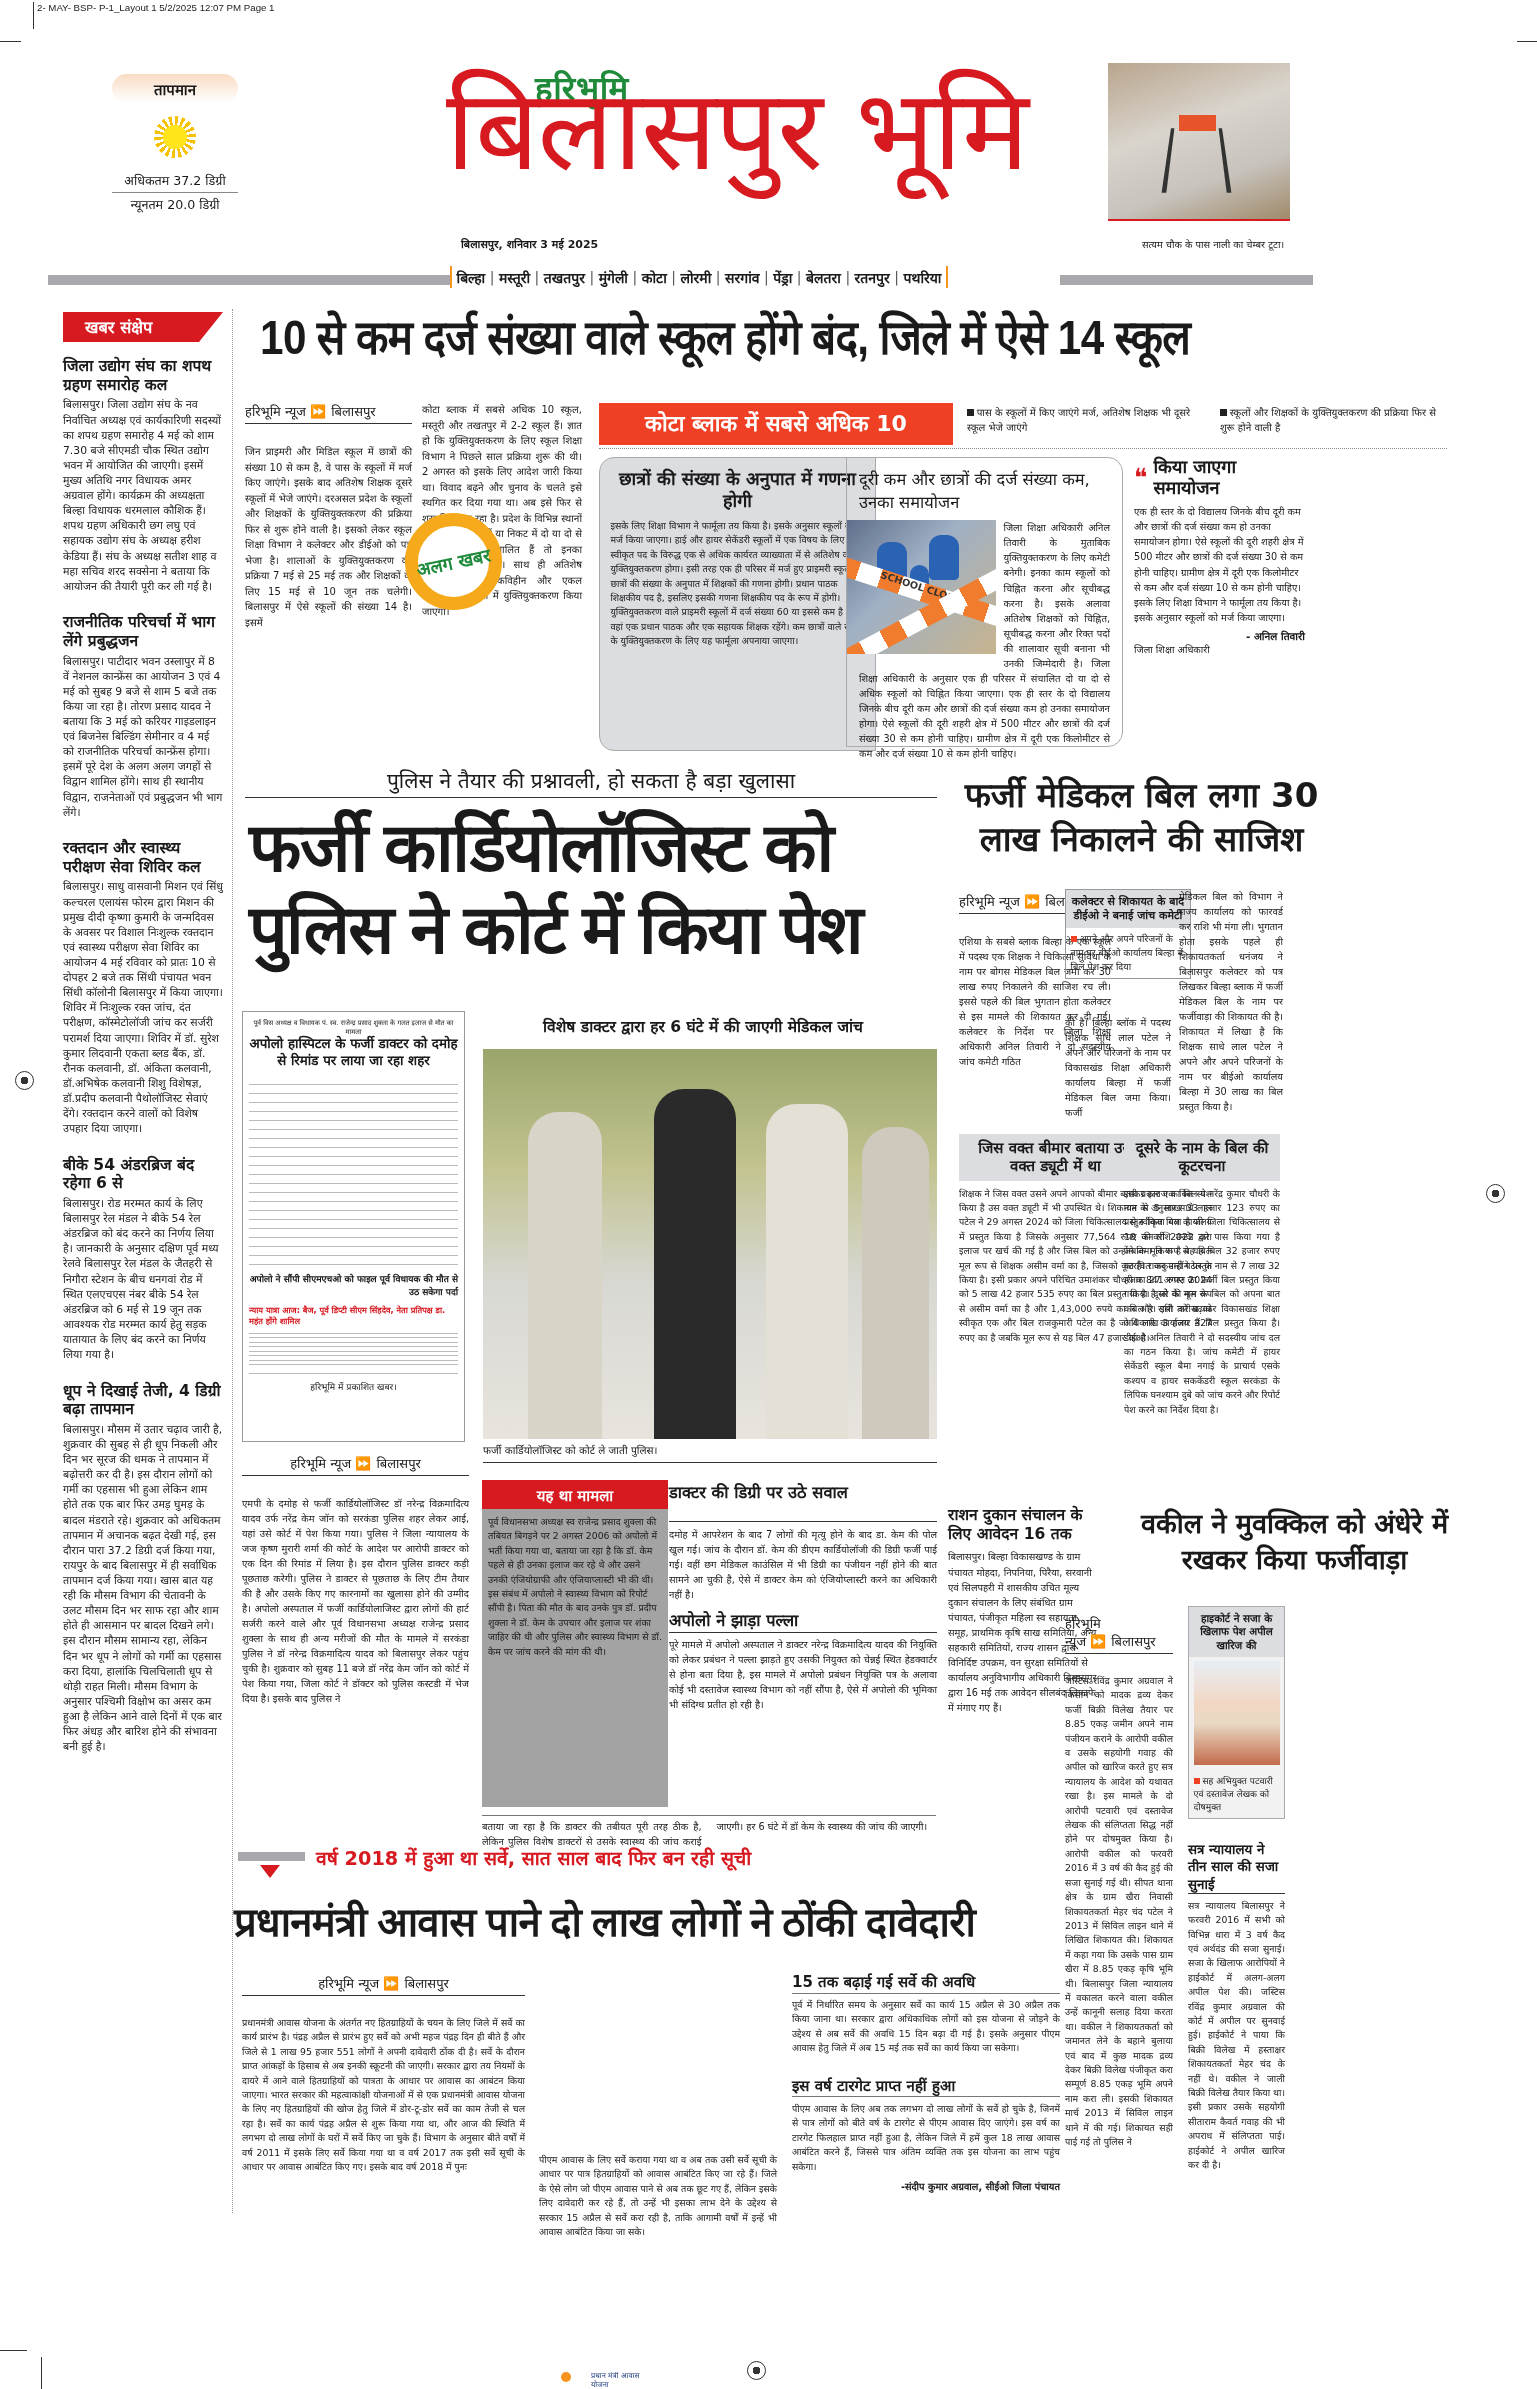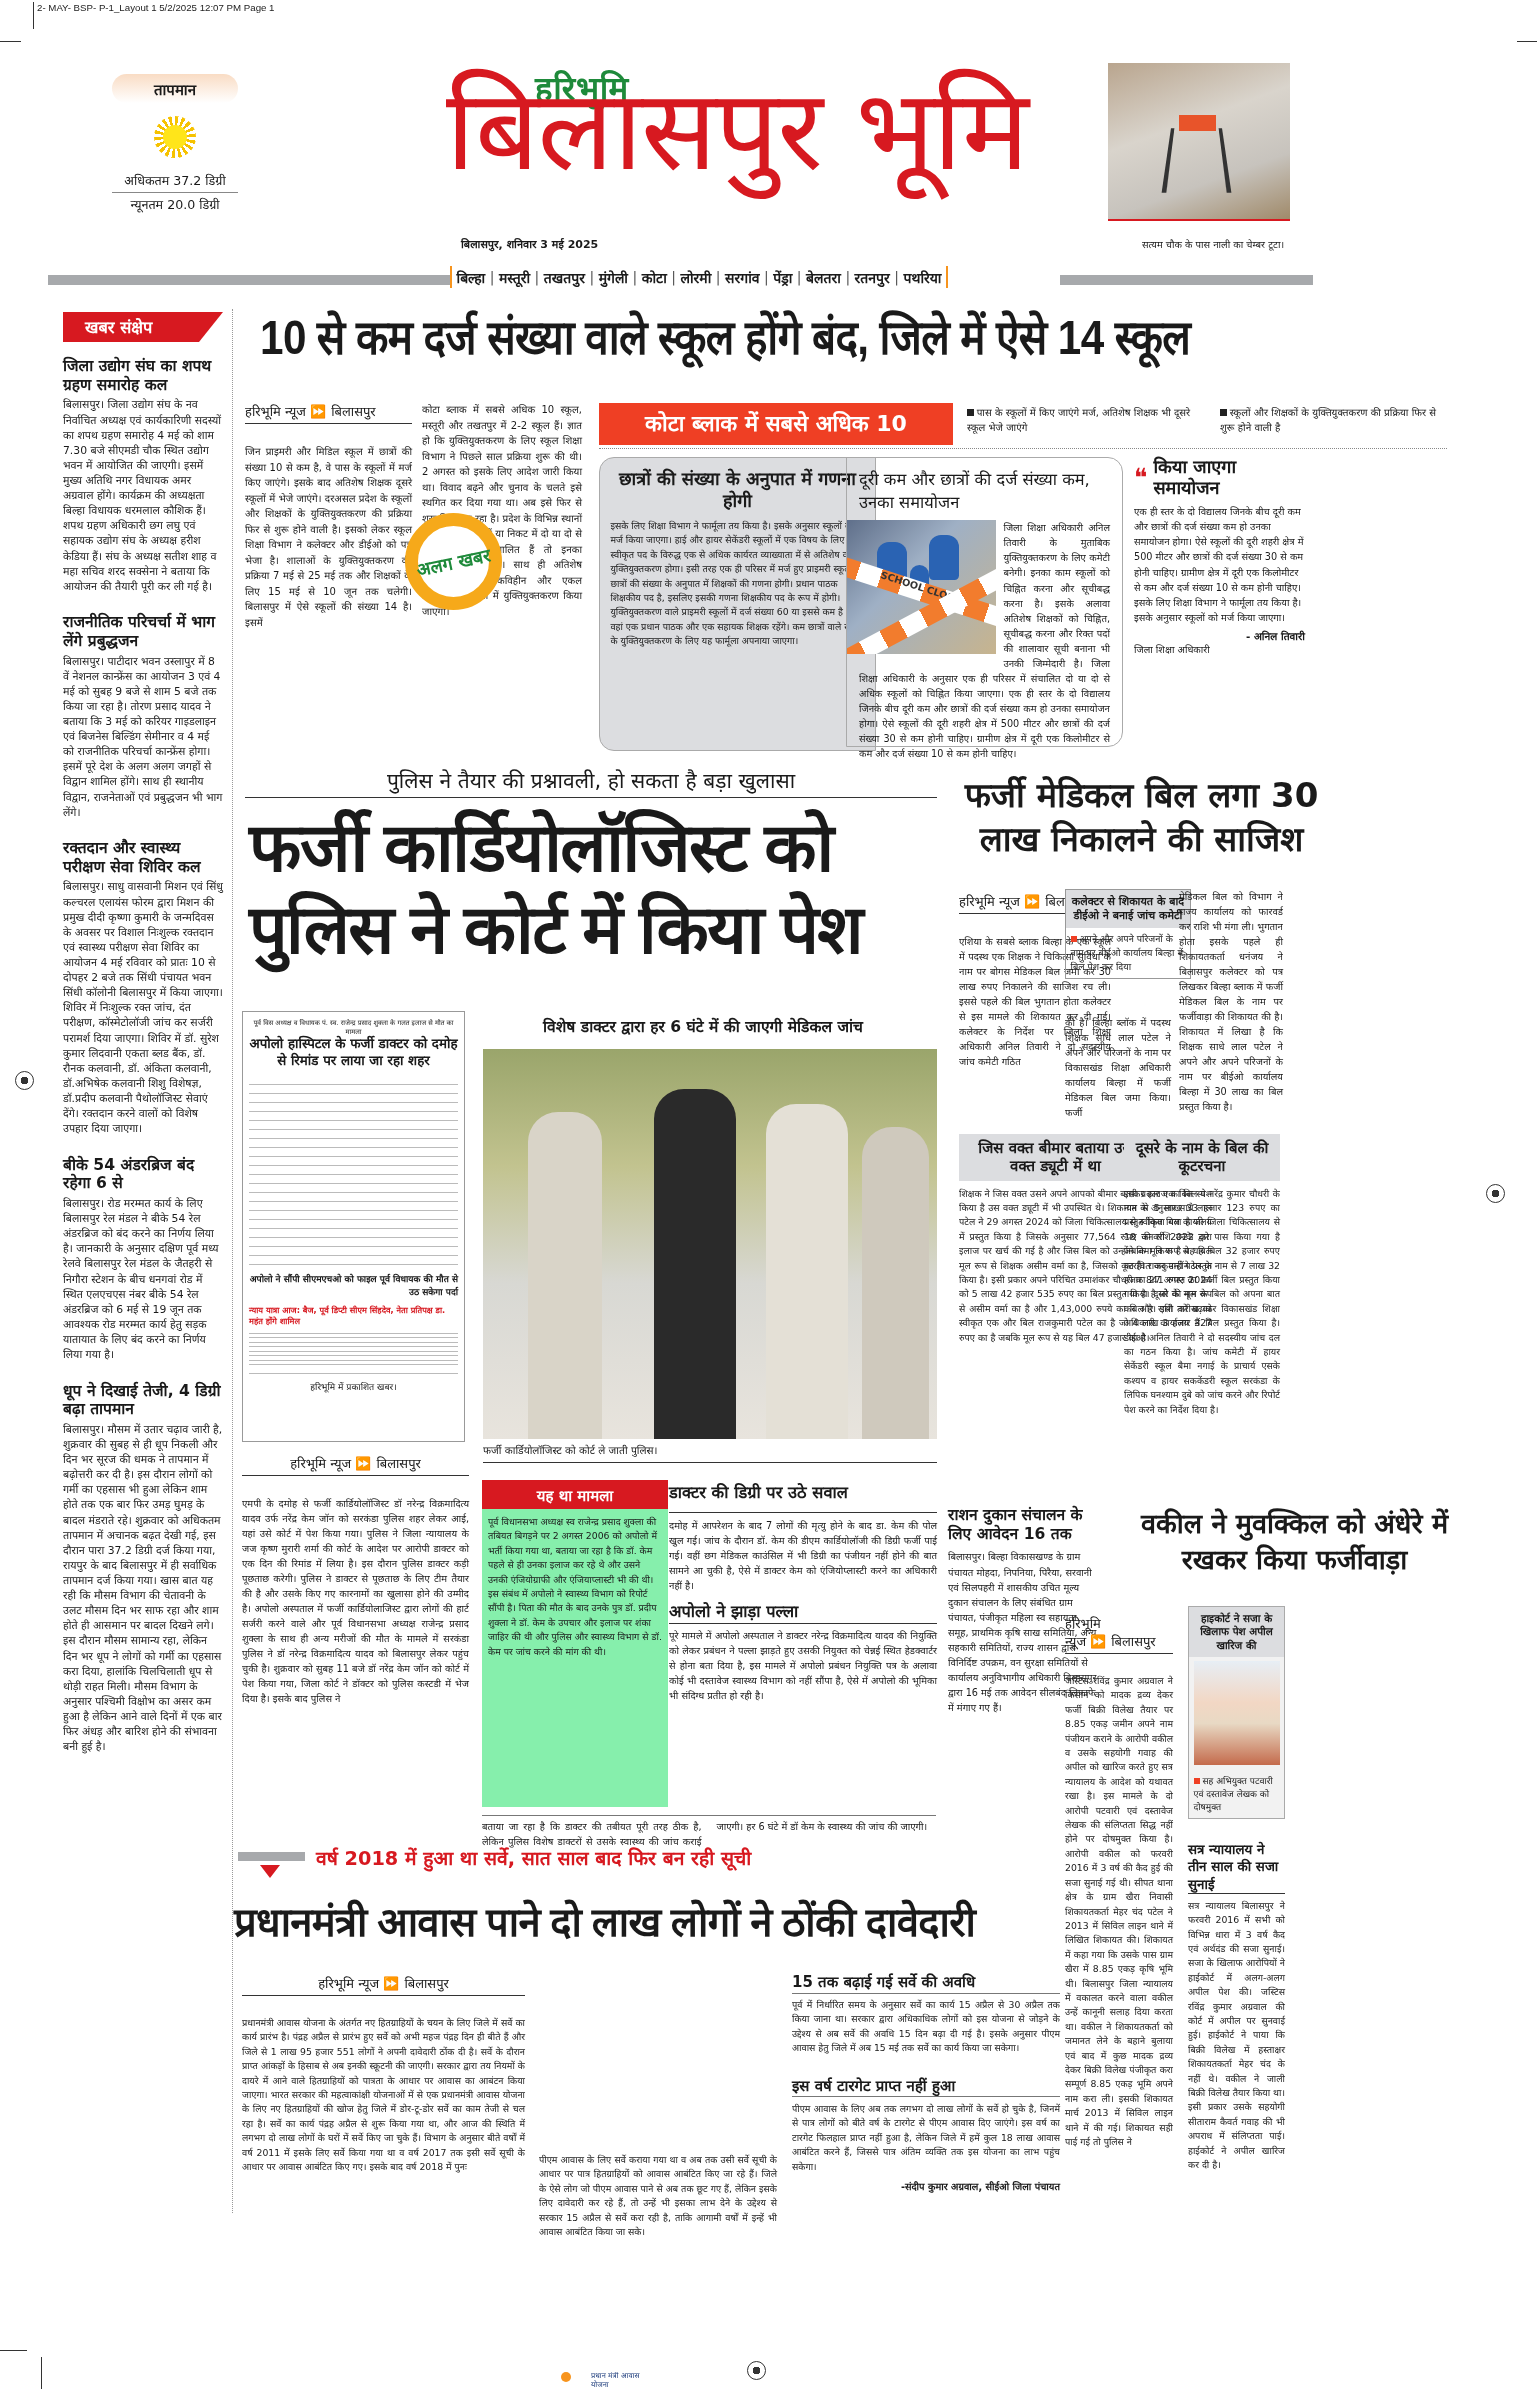--- a/index.html
+++ b/index.html
@@ -181,26 +181,26 @@
   <div class="fig" style="left:45px;width:74px;height:327px;background:#d9d4c8"></div>
   <div class="fig" style="left:171px;width:82px;height:350px;background:#2a2a2a"></div>
   <div class="fig" style="left:283px;width:82px;height:335px;background:#e4e0d6"></div>
   <div class="fig" style="left:379px;width:67px;height:312px;background:#cfc9bd"></div>
 </div>
 <div class="abs" style="left:483px;top:1443px;width:454px;font-size:10.4px;border-bottom:1.5px solid #333;padding-bottom:4.5px">फर्जी कार्डियोलॉजिस्ट को कोर्ट ले जाती पुलिस।</div>
 <div class="abs" style="left:242px;top:1454px;width:227px">
   <div class="byline" style="text-align:center"><span>हरिभूमि न्यूज</span><span class="arr">⏩</span><span>बिलासपुर</span></div>
   <div class="body-text" style="font-size:9.7px">एमपी के दमोह से फर्जी कार्डियोलॉजिस्ट डॉ नरेन्द्र विक्रमादित्य यादव उर्फ नरेंद्र केम जॉन को सरकंडा पुलिस शहर लेकर आई, यहां उसे कोर्ट में पेश किया गया। पुलिस ने जिला न्यायालय के जज कृष्ण मुरारी शर्मा की कोर्ट के आदेश पर आरोपी डाक्टर को एक दिन की रिमांड में लिया है। इस दौरान पुलिस डाक्टर कड़ी पूछताछ करेगी। पुलिस ने डाक्टर से पूछताछ के लिए टीम तैयार की है और उसके किए गए कारनामों का खुलासा होने की उम्मीद है। अपोलो अस्पताल में फर्जी कार्डियोलाजिस्ट द्वारा लोगों की हार्ट सर्जरी करने वाले और पूर्व विधानसभा अध्यक्ष राजेन्द्र प्रसाद शुक्ला के साथ ही अन्य मरीजों की मौत के मामले में सरकंडा पुलिस ने डॉ नरेन्द्र विक्रमादित्य यादव को बिलासपुर लेकर पहुंच चुकी है। शुक्रवार को सुबह 11 बजे डॉ नरेंद्र केम जॉन को कोर्ट में पेश किया गया, जिला कोर्ट ने डॉक्टर को पुलिस कस्टडी में भेज दिया है। इसके बाद पुलिस ने</div>
 </div>
-<div class="abs" style="left:482px;top:1480px;width:186px;background:#86efac;height:327px">
+<div class="abs" style="left:482px;top:1480px;width:186px;background:#a3a3a3;height:327px">
   <div class="red-label" style="font-size:15px;padding:4.5px">यह था मामला</div>
   <div style="font-size:9.3px;line-height:1.55;padding:6px">पूर्व विधानसभा अध्यक्ष स्व राजेन्द्र प्रसाद शुक्ला की तबियत बिगड़ने पर 2 अगस्त 2006 को अपोलो में भर्ती किया गया था, बताया जा रहा है कि डॉ. केम पहले से ही उनका इलाज कर रहे थे और उसने उनकी एंजियोग्राफी और एंजियाप्लास्टी भी की थी। इस संबंध में अपोलो ने स्वास्थ्य विभाग को रिपोर्ट सौंपी है। पिता की मौत के बाद उनके पुत्र डॉ. प्रदीप शुक्ला ने डॉ. केम के उपचार और इलाज पर शंका जाहिर की थी और पुलिस और स्वास्थ्य विभाग से डॉ. केम पर जांच करने की मांग की थी।</div>
 </div>
 <div class="abs" style="left:669px;top:1480px;width:268px">
-  <div style="font-weight:bold;font-size:16.4px;border-bottom:0.7px solid #333;padding-bottom:9px">डाक्टर की डिग्री पर उठे सवाल</div>
+  <div style="font-weight:bold;font-size:16.4px;border-bottom:0.7px solid #333;padding-bottom:18px">डाक्टर की डिग्री पर उठे सवाल</div>
   <div class="body-text" style="font-size:9.7px;margin-top:4.5px">दमोह में आपरेशन के बाद 7 लोगों की मृत्यु होने के बाद डा. केम की पोल खुल गई। जांच के दौरान डॉ. केम की डीएम कार्डियोलॉजी की डिग्री फर्जी पाई गई। वहीं छग मेडिकल काउंसिल में भी डिग्री का पंजीयन नहीं होने की बात सामने आ चुकी है, ऐसे में डाक्टर केम को एंजियोप्लास्टी करने का अधिकारी नहीं है।</div>
   <div style="font-weight:bold;font-size:16.4px;border-bottom:0.7px solid #333;padding-bottom:1.5px;margin-top:6px">अपोलो ने झाड़ा पल्ला</div>
   <div class="body-text" style="font-size:9.7px;margin-top:4px">पूरे मामले में अपोलो अस्पताल ने डाक्टर नरेन्द्र विक्रमादित्य यादव की नियुक्ति को लेकर प्रबंधन ने पल्ला झाड़ते हुए उसकी नियुक्त को चेन्नई स्थित हेडक्वार्टर से होना बता दिया है, इस मामले में अपोलो प्रबंधन नियुक्ति पत्र के अलावा कोई भी दस्तावेज स्वास्थ्य विभाग को नहीं सौंपा है, ऐसे में अपोलो की भूमिका भी संदिग्ध प्रतीत हो रही है।</div>
 </div>
 <div class="abs body-text" style="left:482px;top:1815px;width:454px;font-size:9.7px;border-top:1.5px solid #777;padding-top:3px;column-count:2;column-gap:15px">बताया जा रहा है कि डाक्टर की तबीयत पूरी तरह ठीक है, लेकिन पुलिस विशेष डाक्टरों से उसके स्वास्थ्य की जांच कराई जाएगी। हर 6 घंटे में डॉ केम के स्वास्थ्य की जांच की जाएगी।</div>
 
 <div class="abs" style="left:948px;top:773px;width:387px;font-weight:bold;font-size:34px;text-align:center;line-height:1.3">फर्जी मेडिकल बिल लगा 30 लाख निकालने की साजिश</div>
 <div class="abs" style="left:959px;top:892px;width:152px">
   <div class="byline"><span>हरिभूमि न्यूज</span><span class="arr">⏩</span><span>बिलासपुर</span></div>
   <div class="body-text" style="font-size:9.7px">एशिया के सबसे ब्लाक बिल्हा के एक स्कूल में पदस्थ एक शिक्षक ने चिकित्सा सुविधा के नाम पर बोगस मेडिकल बिल जमा कर 30 लाख रुपए निकालने की साजिश रच ली। इससे पहले की बिल भुगतान होता कलेक्टर से इस मामले की शिकायत कर दी गई। कलेक्टर के निर्देश पर जिला शिक्षा अधिकारी अनिल तिवारी ने दो सदस्यीय जांच कमेटी गठित</div>

